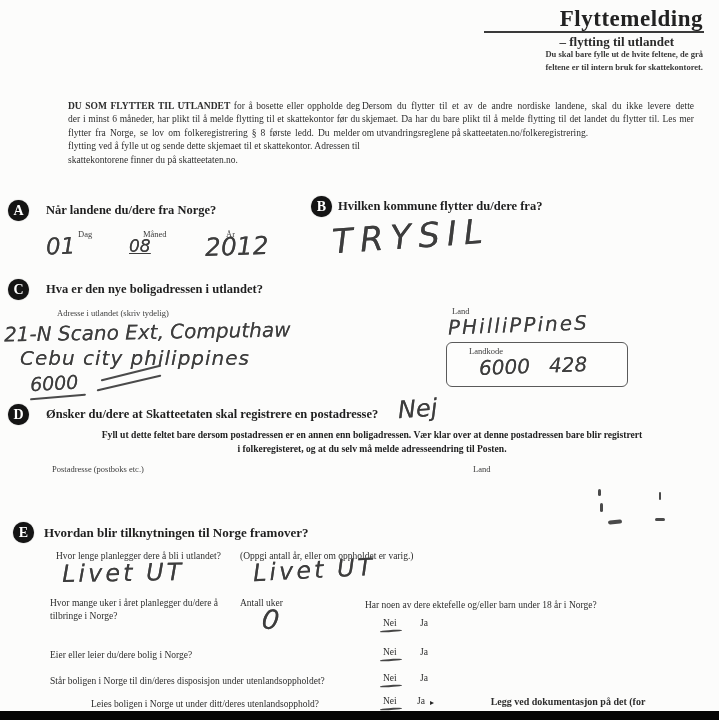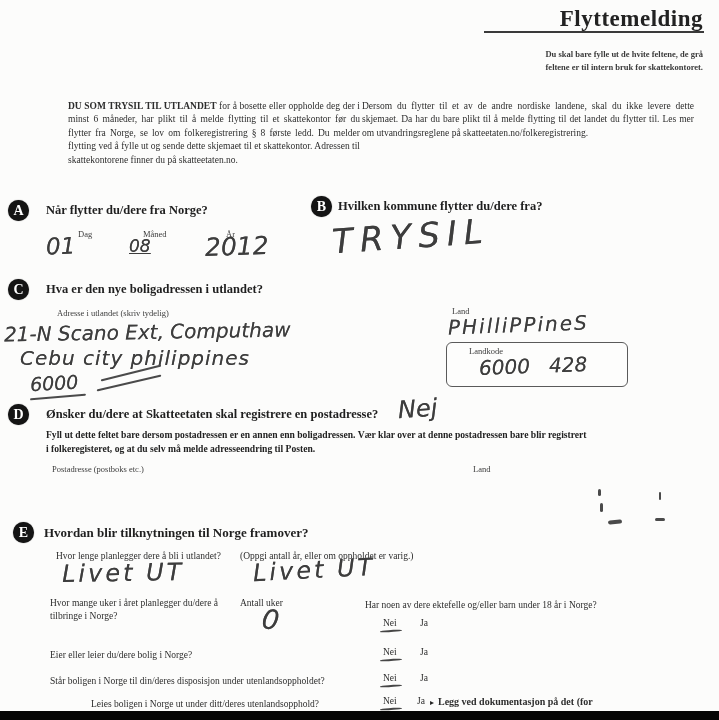--- a/index.html
+++ b/index.html
@@ -12,21 +12,21 @@
   
   .title{font-size:23px;font-weight:bold;color:#222;letter-spacing:.5px;}
   .subtitle{font-size:13px;font-weight:bold;color:#2a2a2a;}
   .tiny-bold{font-size:8.5px;font-weight:bold;color:#3a3a3a;line-height:1.55;}
   .h-section{font-size:13px;font-weight:bold;color:#1f1f1f;}
   .q-bold{font-size:12.5px;font-weight:bold;color:#1f1f1f;}
   .body-text{font-size:9.5px;line-height:1.42;color:#2d2d2d;text-align:justify;}
   .body-lead{font-weight:bold;}
   .small-label{font-size:8.5px;color:#3c3c3c;}
   .q-small{font-size:9.5px;color:#2d2d2d;line-height:1.35;}
-  .preline{white-space:pre-line;}
+  .preline{white-space:pre-line;text-align:center;}
   .note-bold{font-size:9.6px;font-weight:bold;color:#222;line-height:1.5;}
   
   .badge{
     width:21px;height:21px;border-radius:50%;background:#141414;color:#fff;
     display:flex;align-items:center;justify-content:center;
     font-size:14px;font-weight:bold;font-family:"Liberation Serif",serif;
     box-shadow:0 0 1px #555;
   }
   
   .hw{
@@ -50,30 +50,31 @@
 </style>
 </head>
 <body>
 
 <div class="page">
 
   <div class="abs" style="left:390px;top:6px;width:313px;text-align:right;">
     <div class="title">Flyttemelding</div>
   </div>
   <div class="abs rule" style="left:484px;top:31px;width:220px;height:1.5px;"></div>
+  <div class="abs subtitle" style="left:400px;top:34px;width:274px;text-align:right;">– flytting til utlandet</div>
   <div class="abs tiny-bold preline" style="left:400px;top:48px;width:303px;text-align:right;">Du skal bare fylle ut de hvite feltene, de grå
 feltene er til intern bruk for skattekontoret.</div>
 
   <div class="abs body-text" style="left:68px;top:100px;width:292px;">
-    <span class="body-lead">DU SOM TRYSIL TIL UTLANDET</span><span> for å bosette eller oppholde deg der i minst 6 måneder, har plikt til å melde flytting til et skattekontor før du flytter fra Norge, se lov om folkeregistrering § 8 første ledd. Du melder flytting ved å fylle ut og sende dette skjemaet til et skattekontor. Adressen til skattekontorene finner du på skatteetaten.no.</span>
+    <span class="body-lead">DU SOM FLYTTER TIL UTLANDET</span><span> for å bosette eller oppholde deg der i minst 6 måneder, har plikt til å melde flytting til et skattekontor før du flytter fra Norge, se lov om folkeregistrering § 8 første ledd. Du melder flytting ved å fylle ut og sende dette skjemaet til et skattekontor. Adressen til skattekontorene finner du på skatteetaten.no.</span>
   </div>
   <div class="abs body-text" style="left:362px;top:100px;width:332px;">Dersom du flytter til et av de andre nordiske landene, skal du ikke levere dette skjemaet. Da har du bare plikt til å melde flytting til det landet du flytter til. Les mer om utvandringsreglene på skatteetaten.no/folkeregistrering.</div>
 
   <div class="abs badge" style="left:8px;top:200px;">A</div>
-  <div class="abs q-bold" style="left:46px;top:203px;">Når flytter du/dere fra Norge?</div>
+  <div class="abs q-bold" style="left:46px;top:203px;">Når landene du/dere fra Norge?</div>
   <div class="abs small-label" style="left:78px;top:229px;">Dag</div>
   <div class="abs small-label" style="left:143px;top:229px;">Måned</div>
   <div class="abs small-label" style="left:226px;top:229px;">År</div>
   <div class="abs hw" style="left:46px;top:233px;font-size:23px;transform:rotate(-2deg);">01</div>
   <div class="abs hw" style="left:129px;top:236px;font-size:17px;text-decoration:underline;">08</div>
   <div class="abs hw" style="left:205px;top:232px;font-size:25px;transform:rotate(-2deg);">2012</div>
 
   <div class="abs badge" style="left:311px;top:196px;">B</div>
   <div class="abs q-bold" style="left:338px;top:199px;">Hvilken kommune flytter du/dere fra?</div>
   <div class="abs hw" style="left:332px;top:216px;font-size:34px;letter-spacing:7px;transform:rotate(-4deg);">TRYSIL</div>

